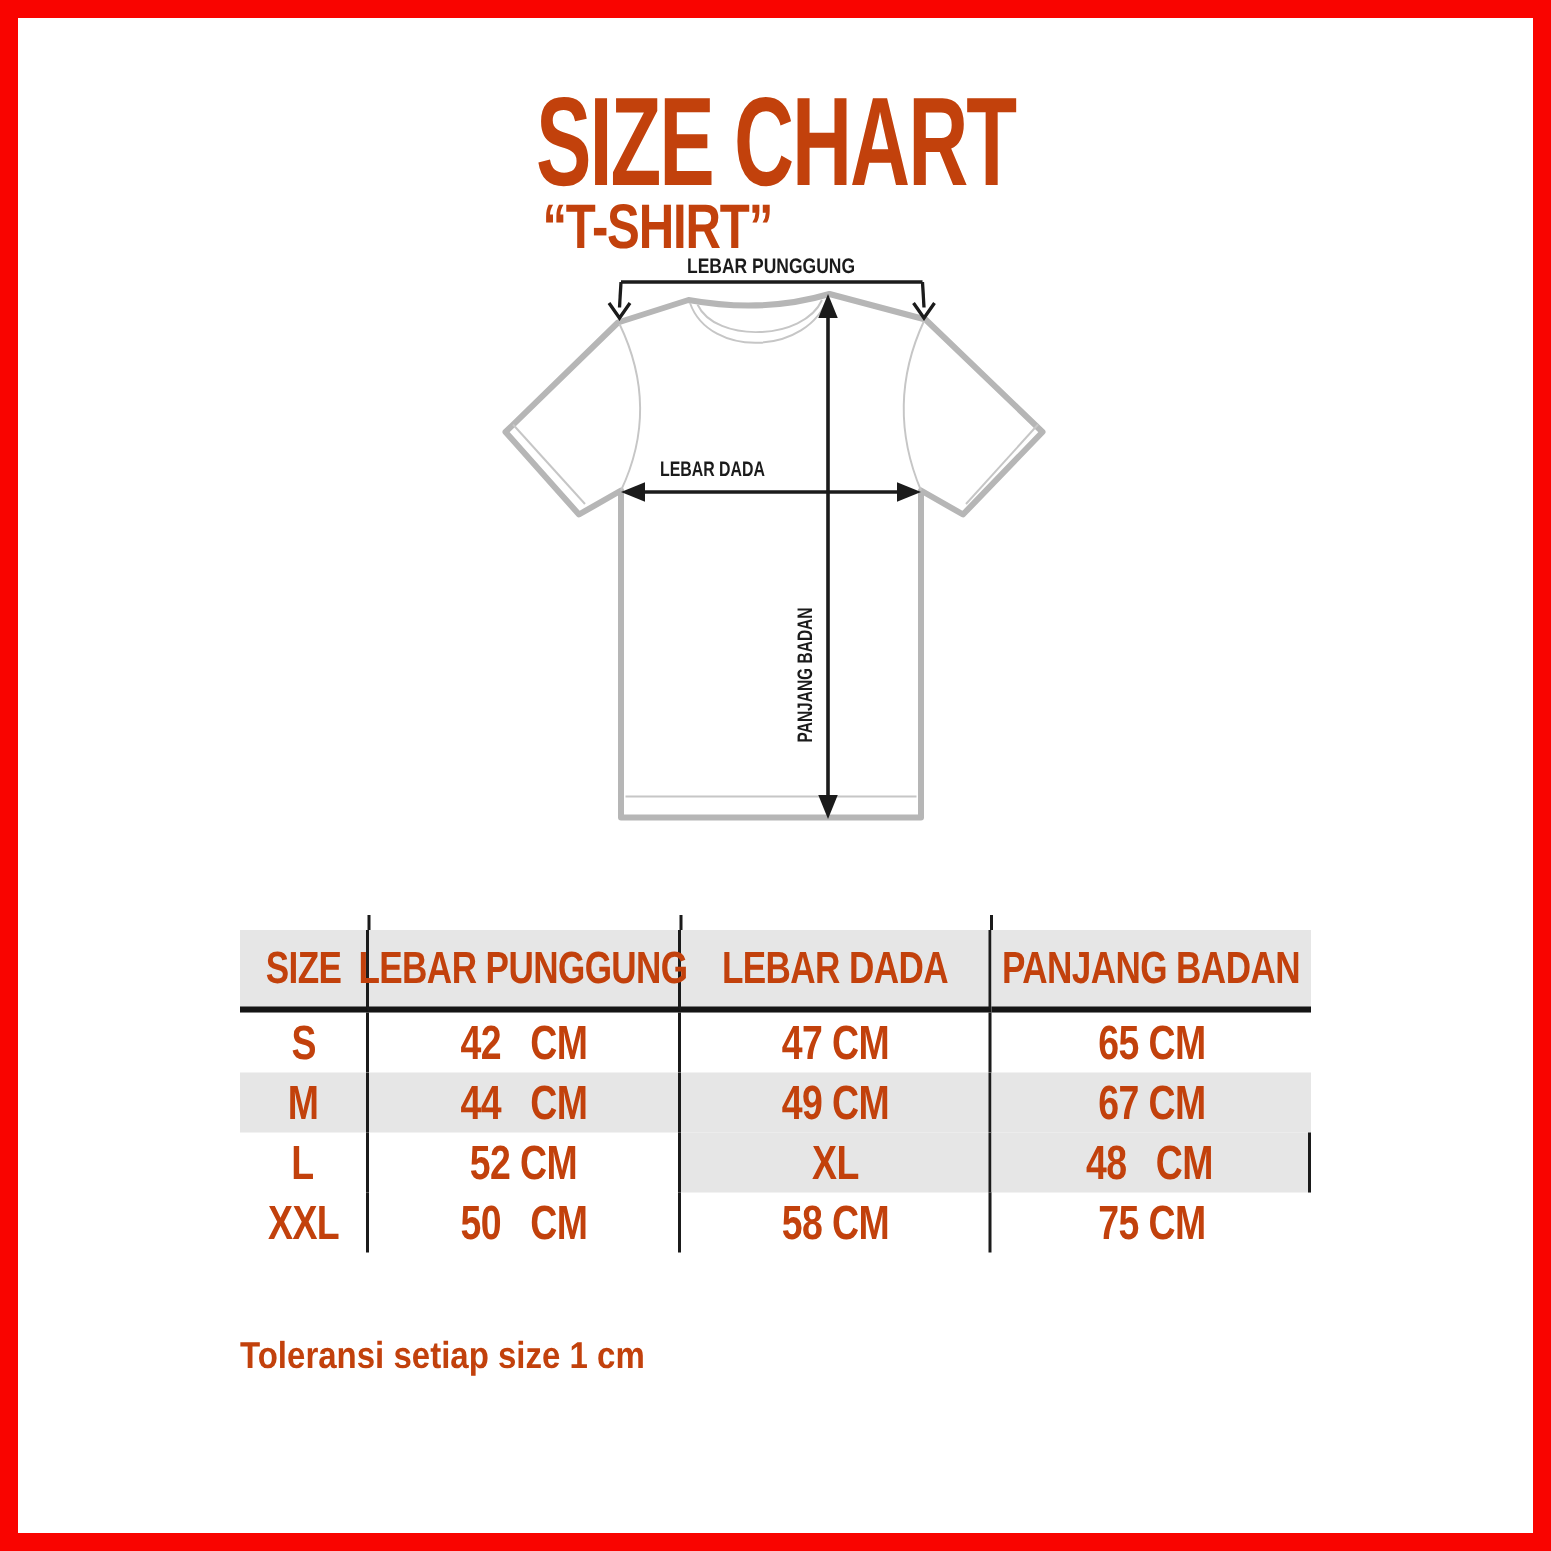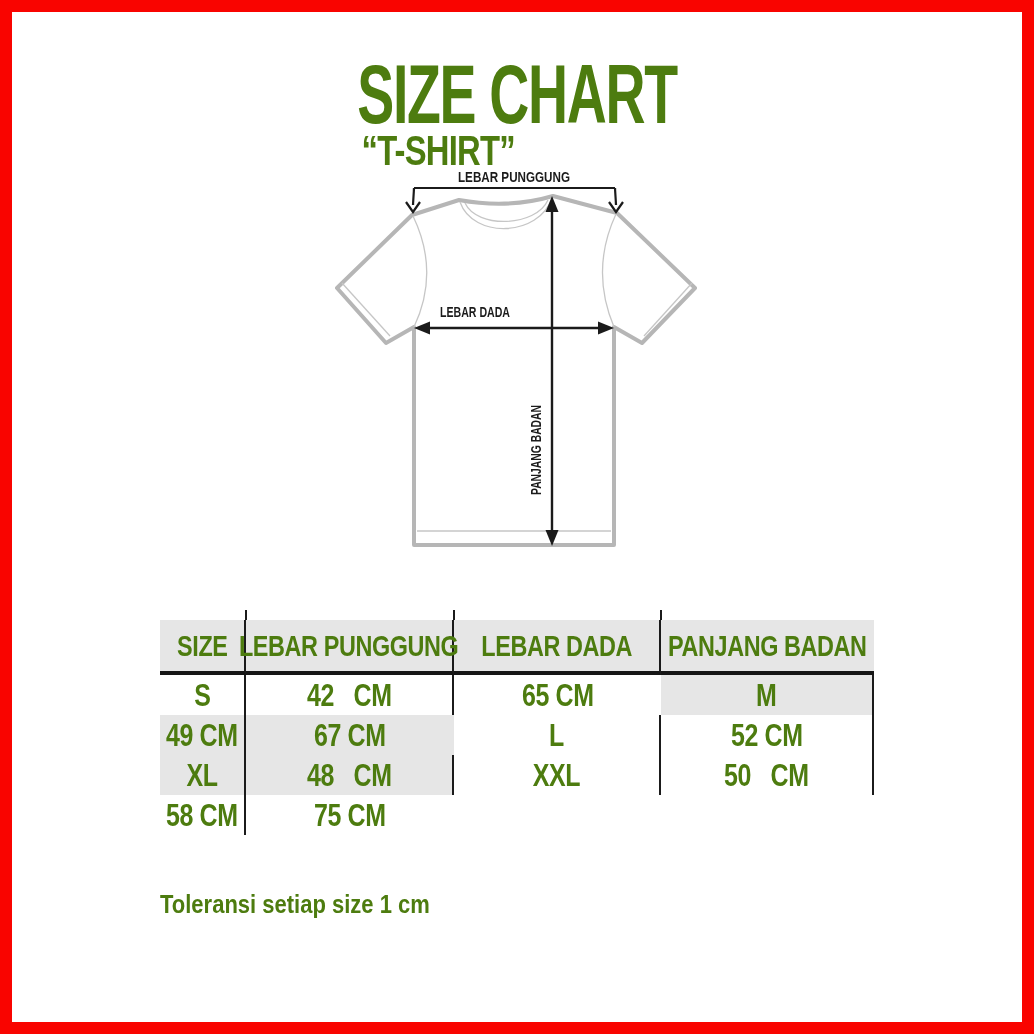--- a/index.html
+++ b/index.html
@@ -3,21 +3,21 @@
 <meta charset="utf-8">
 <style>
   * { margin:0; padding:0; box-sizing:border-box; }
   html,body { background:#ffffff; }
   .page {
     position:relative;
     width:1034px; height:1034px;
     background:#ffffff;
     border:12px solid #f90400;
     font-family:"Liberation Sans", sans-serif;
-    color:#4d7c0f;
+    color:#c2410c;
     overflow:hidden;
   }
   
   .title-wrap { position:absolute; top:40px; left:0; width:1010px; text-align:center; }
   .main-title {
     display:inline-block;
     font-size:84px; font-weight:bold; line-height:1;
     letter-spacing:-2px;
     transform:scaleX(0.66); transform-origin:center;
     white-space:nowrap;
@@ -138,27 +138,33 @@
     <div class="cell th">
         <span>PANJANG BADAN</span>
       </div>
 
     <div class="cell td c1">
         <span>S</span>
       </div>
     <div class="cell td c2">
         <span>42   CM</span>
       </div>
+    <div class="cell td c3">
+        <span>47 CM</span>
+      </div>
     <div class="cell td">
         <span>65 CM</span>
       </div>
 
     <div class="cell td c1 row-alt">
         <span>M</span>
       </div>
+    <div class="cell td c2 row-alt">
+        <span>44   CM</span>
+      </div>
     <div class="cell td c3 row-alt">
         <span>49 CM</span>
       </div>
     <div class="cell td row-alt">
         <span>67 CM</span>
       </div>
 
     <div class="cell td c1">
         <span>L</span>
       </div>

